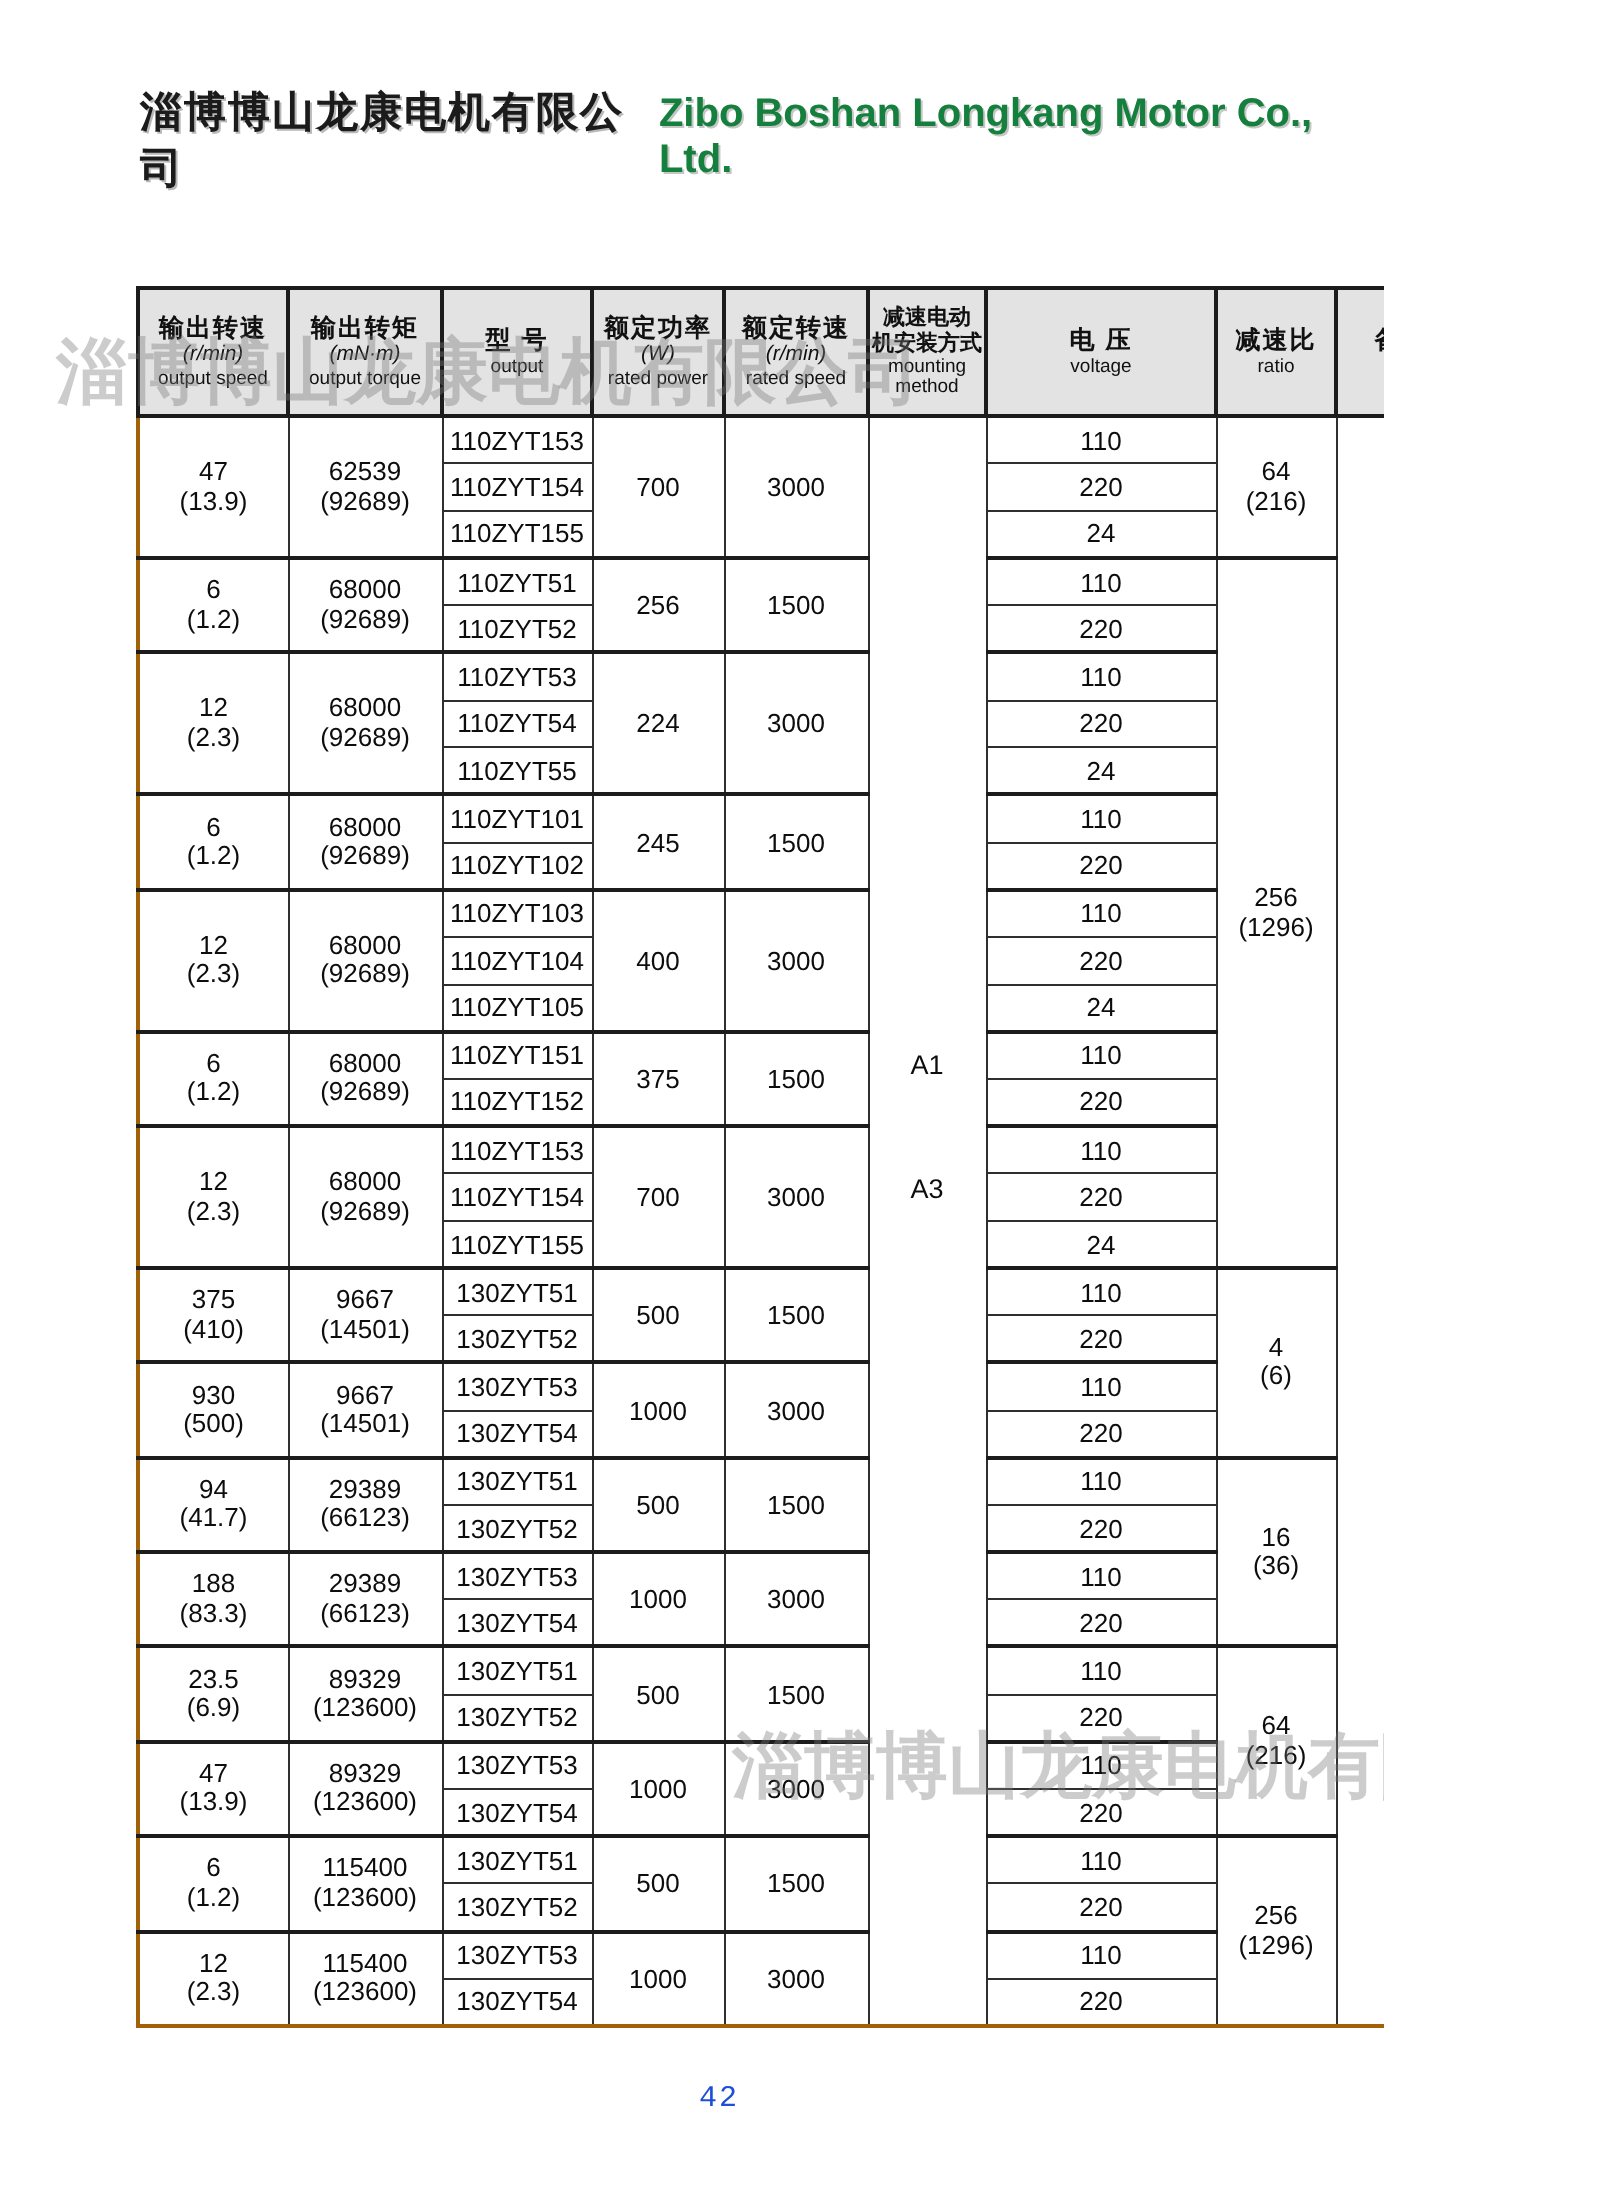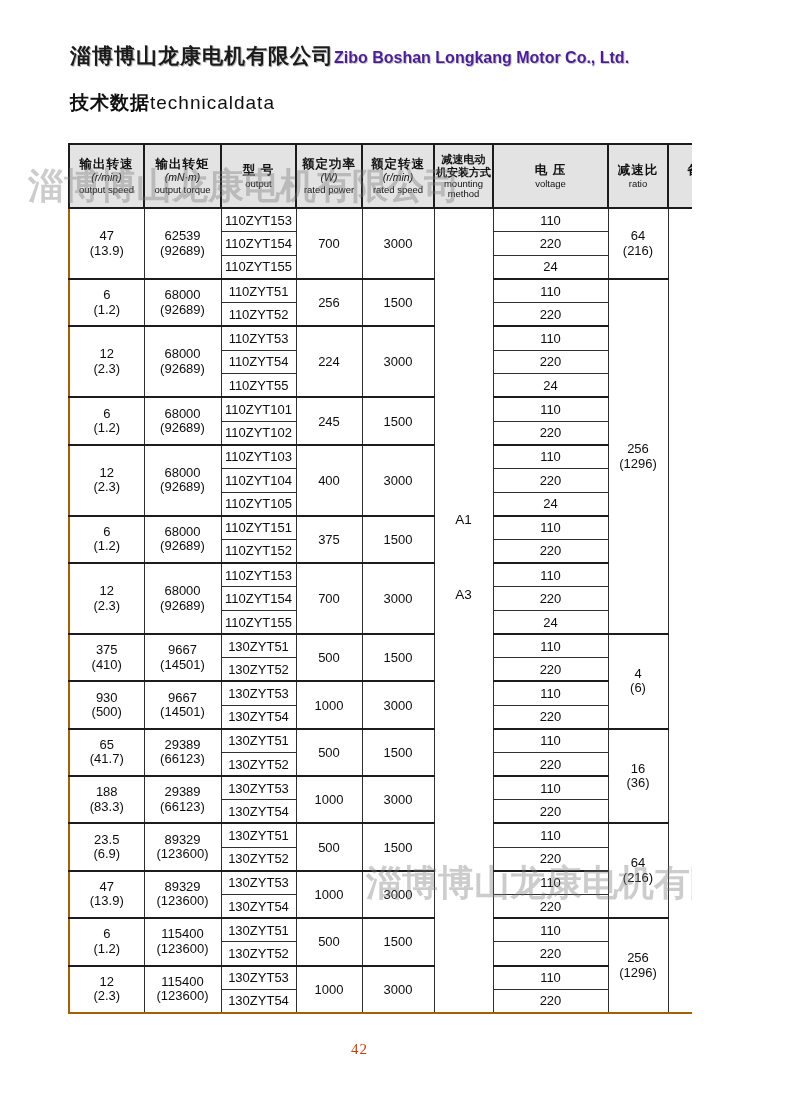--- a/index.html
+++ b/index.html
@@ -3,21 +3,21 @@
 <meta charset="utf-8">
 <style>
   html,body { margin:0; padding:0; background:#fff; }
   .page {
     position:relative; width:692px; height:1098px; background:#ffffff;
     font-family:"Liberation Sans", sans-serif; overflow:hidden;
   }
   .company-row { position:absolute; left:70px; top:42px; display:flex; align-items:baseline; }
   .company-cn { font-size:21px; font-weight:bold; color:#1b1b1b; letter-spacing:1px;
                 text-shadow:1px 1px 0 #b9b9b9; }
-  .company-en { font-size:16px; font-weight:bold; color:#4c1d95; margin-left:0;
+  .company-en { font-size:20px; font-weight:bold; color:#15803d; margin-left:0;
                 text-shadow:1px 1px 0 #c6c6c6; }
   .section-title { position:absolute; left:70px; top:90px; font-size:19px; color:#101010; }
   .section-title .cn { font-weight:bold; letter-spacing:1px; }
   .section-title .en { letter-spacing:1px; }
 
   .data-table { position:absolute; left:68px; top:143px; width:669px;
                 border-collapse:collapse; table-layout:fixed; border:2px solid #a16207; }
   .data-table th, .data-table td { border:1px solid #2f2f2f; padding:0; text-align:center;
                 vertical-align:middle; overflow:hidden; }
   .data-table thead tr { height:64px; }
@@ -29,44 +29,41 @@
   .h-cn:empty, .h-unit:empty, .h-en:empty { display:none; }
 
   .data-table tbody tr { height:23.68px; }
   .data-table tbody td { font-size:13px; color:#0d0d0d; }
   .two-line div { line-height:1.12; }
   .model-cell { border-top:1px solid #8f8f8f; border-bottom:1px solid #8f8f8f;margin-top:12px; }
   .v-cell { border-top:2px solid #262626; border-bottom:2px solid #262626; }
   .data-table tbody tr.group-start td { border-top:2px solid #1c1c1c; }
   .mount-cell { position:relative; }
   .mount-label { position:absolute; left:0; right:0; text-align:center; font-size:13.5px; color:#0d0d0d; }
-  .mount-a1 { top:303px; }
+  .mount-a1 { top:316px; }
   .mount-a3 { top:378px; }
 
   .wm { position:absolute; color:rgba(122,122,122,0.38); font-size:36px; font-weight:bold;
         white-space:nowrap; z-index:4; pointer-events:none; letter-spacing:0; }
   .wm-top { left:28px; top:162px; }
   .wm-bottom { left:366px; top:859px; }
 
   .page-number { position:absolute; left:0; right:0; top:1041px; text-align:center;
-        font-family:Liberation Serif, serif; font-size:15px; color:#c2410c; letter-spacing:1px;padding-left:27px; }
+        font-family:Liberation Mono, monospace; font-size:15px; color:#1d4ed8; letter-spacing:1px;padding-left:27px; }
 </style>
 </head>
 <body>
 
 <div class="page">
 
   <div class="company-row">
     <span class="company-cn">淄博博山龙康电机有限公司</span>
     <span class="company-en">Zibo Boshan Longkang Motor Co., Ltd.</span>
   </div>
 
-  <div class="section-title">
-    <span class="cn">技术数据</span><span class="en">technicaldata</span>
-  </div>
 
   <div class="wm wm-top">淄博博山龙康电机有限公司</div>
   <div class="wm wm-bottom">淄博博山龙康电机有限公司</div>
 
   <table class="data-table">
     <colgroup>
       <col style="width:75px">
         <col style="width:77px">
         <col style="width:75px">
       <col style="width:66px">
@@ -436,21 +433,21 @@
         <tr>
           <td class="model-cell">
             <div>130ZYT54</div>
           </td>
           <td class="v-cell">
             <div>220</div>
           </td>
         </tr>
         <tr class="group-start">
           <td class="two-line" rowspan="2">
-            <div>65</div>
+            <div>94</div>
             <div>(41.7)</div>
           </td>
           <td class="two-line" rowspan="2">
             <div>29389</div>
             <div>(66123)</div>
           </td>
           <td class="model-cell">
             <div>130ZYT51</div>
           </td>
           <td rowspan="2">

